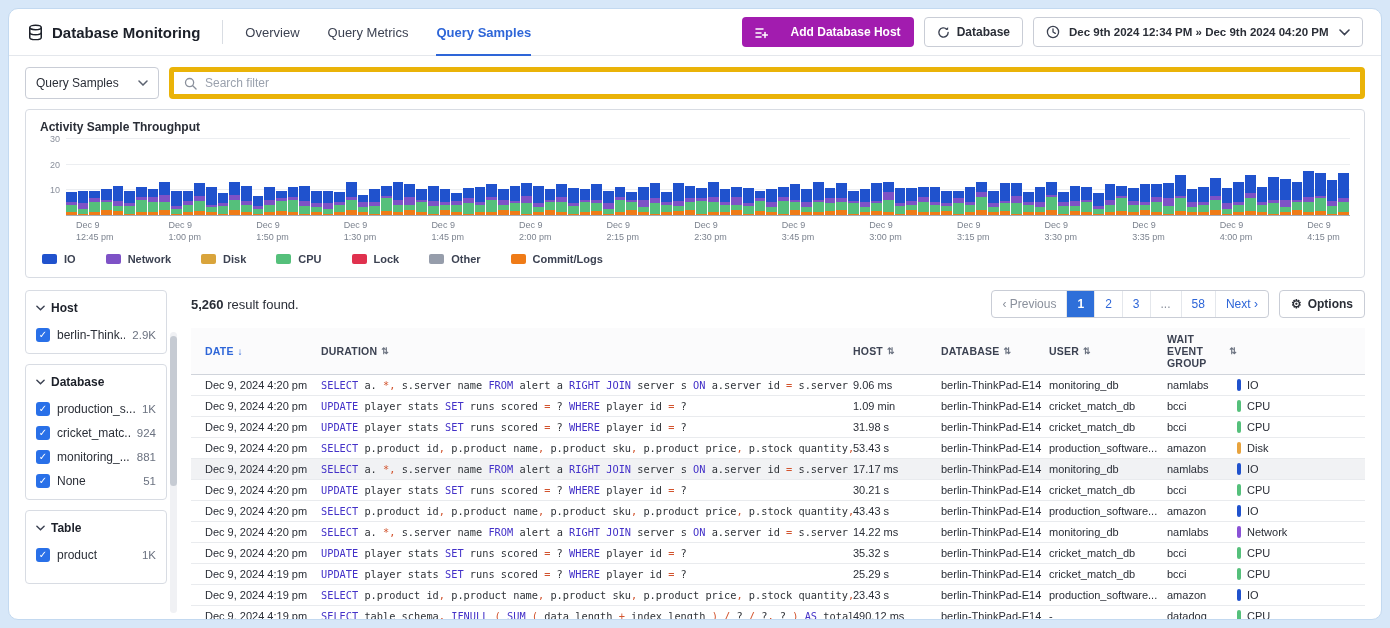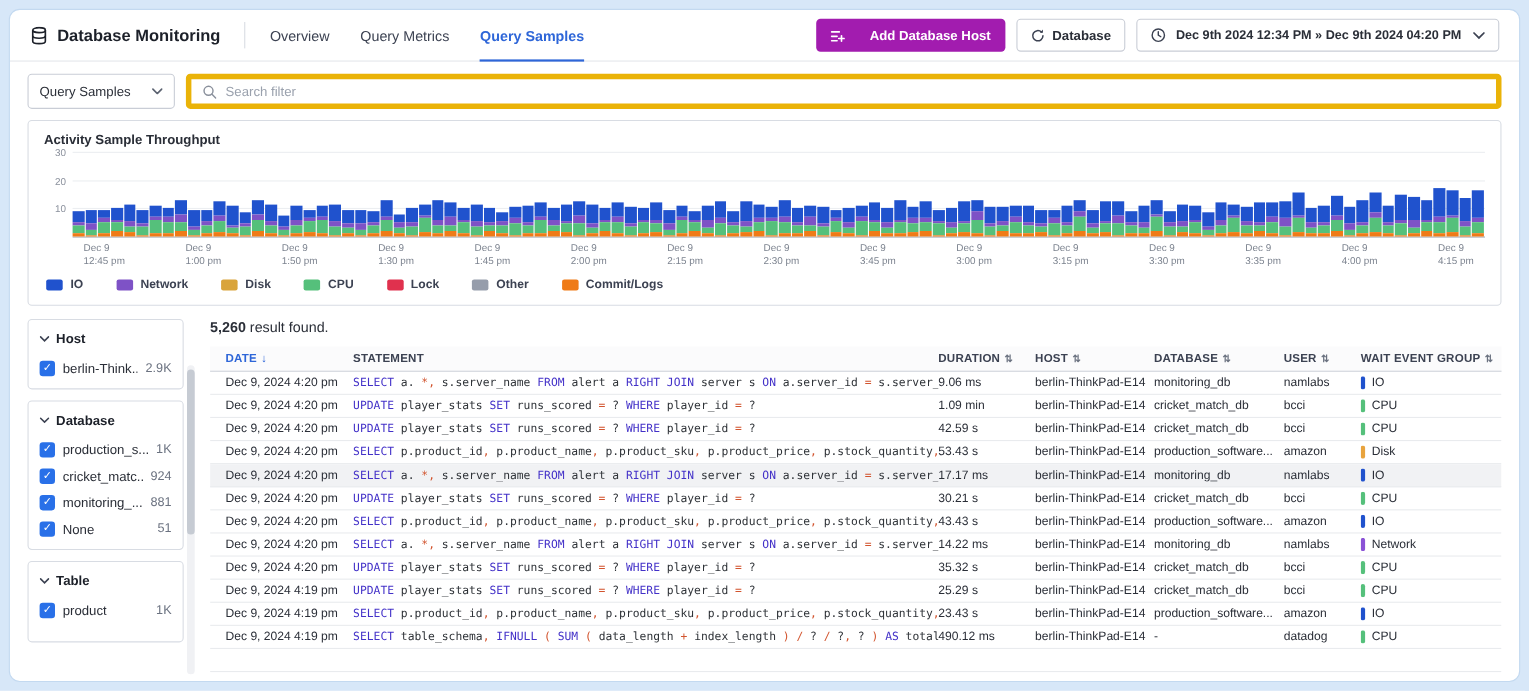--- a/index.html
+++ b/index.html
@@ -1011,25 +1011,39 @@
       <div class="sb-scroll">
           <div class="sb-thumb"></div>
         </div>
     </aside>
 
     <section class="results">
       <div class="results-head">
         <div class="count">
           <b>5,260</b><span> result found.</span>
         </div>
+        <div class="rh-right">
+          <div class="pager" id="pager">
+              <div class="pcell">‹ Previous</div>
+              <div class="pcell active">1</div>
+              <div class="pcell">2</div>
+              <div class="pcell">3</div>
+              <div class="pcell dots">...</div>
+              <div class="pcell">58</div>
+              <div class="pcell">Next ›</div>
+            </div>
+          <button class="btn-options">
+            <span style="font-size:12px; line-height:1;">⚙</span>
+            <span>Options</span>
+          </button>
+        </div>
       </div>
 
       <div class="grid-row thead" id="thead">
           <div class="th sorted">DATE<span class="sorticon">↓</span></div>
-          <div class="th">STATEMENT</div>
           <div class="th">DURATION<span class="sorticon">⇅</span></div>
           <div class="th">HOST<span class="sorticon">⇅</span></div>
           <div class="th">DATABASE<span class="sorticon">⇅</span></div>
           <div class="th">USER<span class="sorticon">⇅</span></div>
           <div class="th">WAIT EVENT GROUP<span class="sorticon">⇅</span></div>
         </div>
       <div class="tbody" id="tbody">
           <div class="grid-row trow">
             <div class="cell">Dec 9, 2024 4:20 pm</div>
             <div class="cell stmt"><span class="k">SELECT</span><span> a. </span><span class="o">*</span><span class="o">, </span><span>s.server_name </span><span class="k">FROM</span><span> alert a </span><span class="k">RIGHT JOIN</span><span> server s </span><span class="k">ON</span><span> a.server_id </span><span class="o">=</span><span> s.server_id </span></div>
@@ -1050,21 +1064,21 @@
             <div class="cell">cricket_match_db</div>
             <div class="cell">bcci</div>
             <div class="cell waitcell">
               <span class="waitbar" style="background: rgb(85, 192, 123);"></span>
               <span>CPU</span>
             </div>
           </div>
           <div class="grid-row trow">
             <div class="cell">Dec 9, 2024 4:20 pm</div>
             <div class="cell stmt"><span class="k">UPDATE</span><span> player_stats </span><span class="k">SET</span><span> runs_scored </span><span class="o">=</span><span> ? </span><span class="k">WHERE</span><span> player_id </span><span class="o">=</span><span> ?</span></div>
-            <div class="cell">42.59 s</div>
+            <div class="cell">31.98 s</div>
             <div class="cell">berlin-ThinkPad-E14</div>
             <div class="cell">cricket_match_db</div>
             <div class="cell">bcci</div>
             <div class="cell waitcell">
               <span class="waitbar" style="background: rgb(85, 192, 123);"></span>
               <span>CPU</span>
             </div>
           </div>
           <div class="grid-row trow">
             <div class="cell">Dec 9, 2024 4:20 pm</div>

